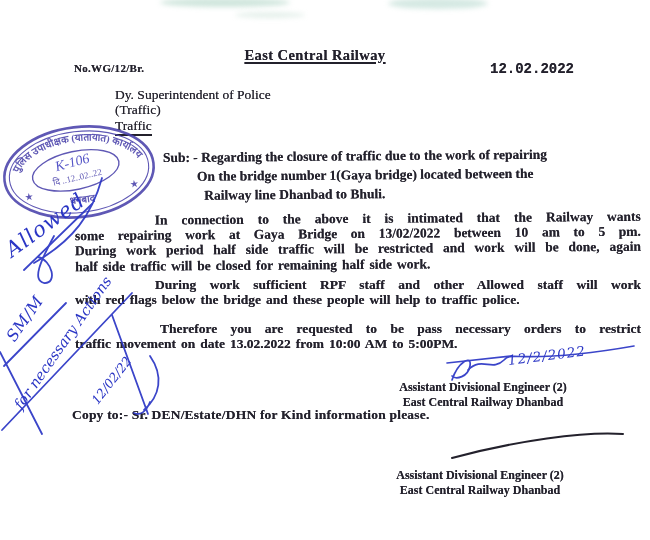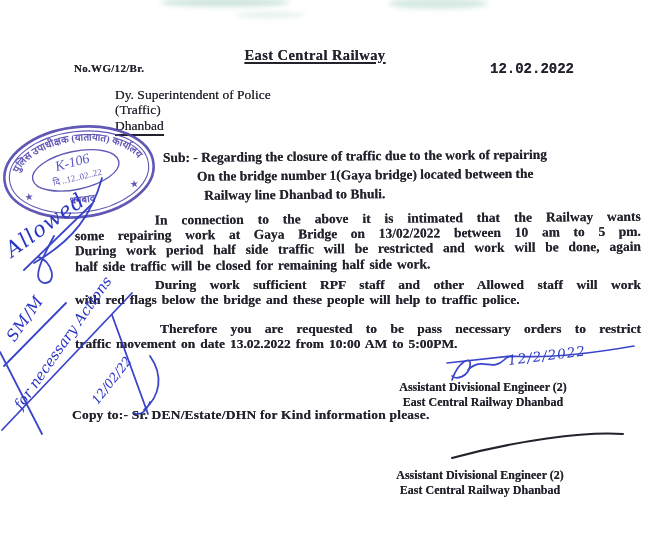--- a/index.html
+++ b/index.html
@@ -60,21 +60,21 @@
 
   <div class="abs title scan">
     <span>East Central Railway</span>
   </div>
   <div class="abs refno scan">No.WG/12/Br.</div>
   <div class="abs datehead scan">12.02.2022</div>
 
   <div class="abs addr scan">
     <div>Dy. Superintendent of Police</div>
     <div>(Traffic)</div>
-    <div><span class="dhn">Dhanbad</span></div>
+    <div><span class="dhn">Traffic</span></div>
   </div>
 
   <div class="abs stampwrap">
     <svg width="158" height="96" viewBox="0 0 158 96">
       <ellipse cx="79" cy="48" rx="75" ry="45" fill="none" stroke="#4a42ab" stroke-width="2.6"></ellipse>
       <ellipse cx="79" cy="48" rx="70" ry="40.5" fill="none" stroke="#4a42ab" stroke-width="1.1"></ellipse>
       <path id="stampArc" d="M 15 54 A 64 37 0 0 1 143 54" fill="none"></path>
       <text font-size="10" fill="#4a42ab" font-weight="bold">
         <textPath href="#stampArc" startOffset="50%" text-anchor="middle">पुलिस उपाधीक्षक (यातायात) कार्यालय</textPath>
       </text>

